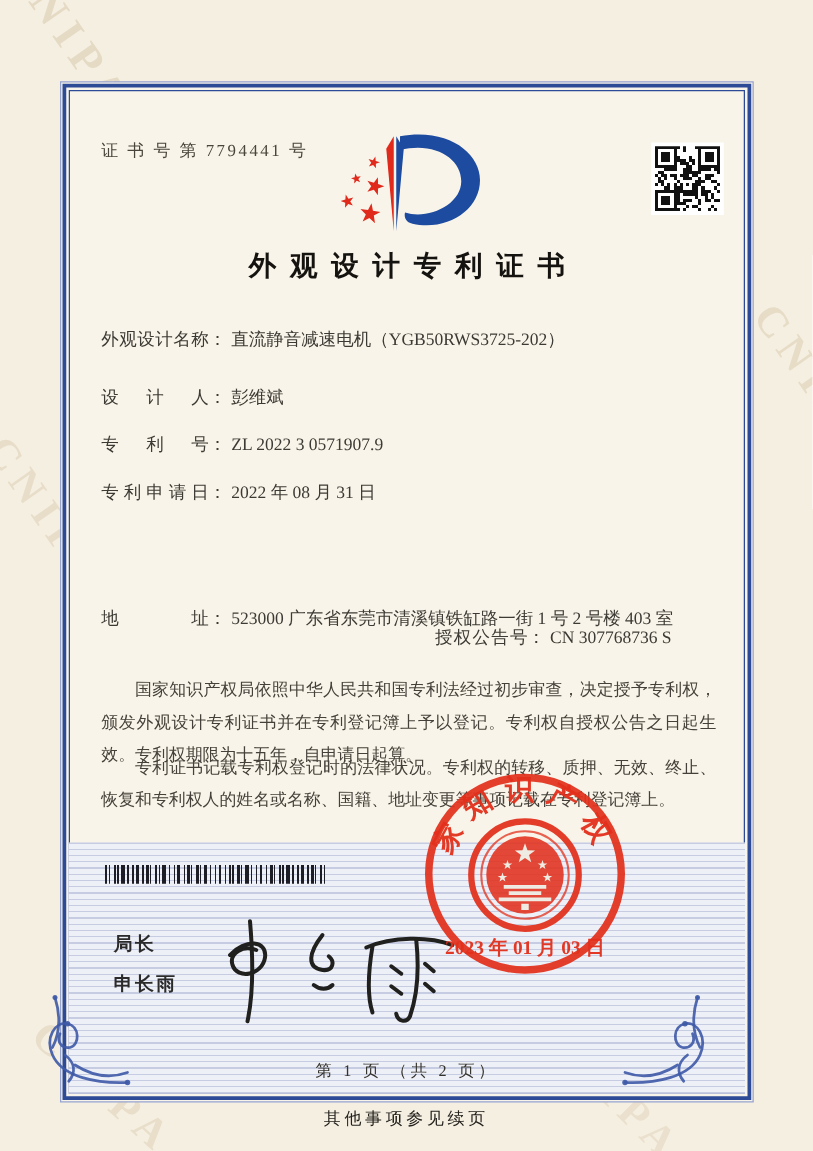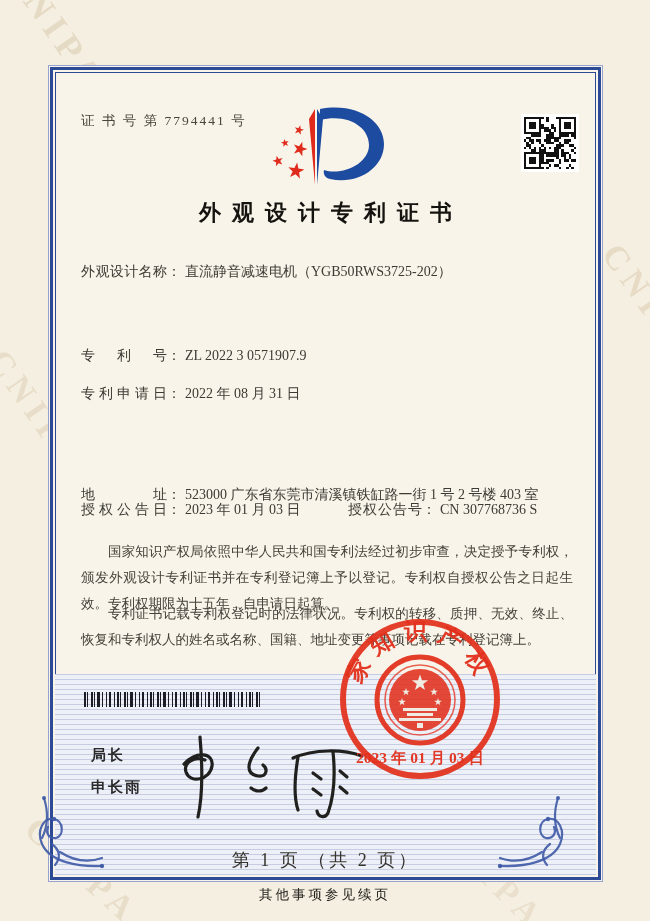--- a/index.html
+++ b/index.html
@@ -65,21 +65,21 @@
           font-weight:600;font-size:15px;color:#2b2b2b;letter-spacing:2px;}
   .signer-title{top:676px;} .signer-name{top:708px;}
   .signature{position:absolute;left:103px;top:656px;}
 
   .seal{position:absolute;left:333px;top:612px;width:174px;height:174px;}
   .seal svg{width:100%;height:100%;display:block;}
   .seal-red{fill:var(--seal-red);}
   .seal-stroke{fill:none;stroke:var(--seal-red);}
 
   .pageno{position:absolute;left:0;right:0;top:778px;text-align:center;
-          font-size:18px;letter-spacing:3px;color:#35332e;}
+          font-size:13px;letter-spacing:3px;color:#35332e;}
   .footnote{position:absolute;left:0;right:0;top:886px;text-align:center;
             font-size:13.5px;letter-spacing:3px;color:#23211c;}
 
   .flourish{position:absolute;width:86px;height:80px;}
   .fl-bl{left:30px;top:792px;}
   .fl-br{left:486px;top:792px;transform:scaleX(-1);}
   .flourish path{stroke:#3d59a6;stroke-width:2.2;fill:none;stroke-linecap:round;opacity:.9;}
   .flourish circle{fill:#3d59a6;opacity:.9;}
 </style>
 </head>
@@ -268,33 +268,33 @@
           <rect x="1" y="15" width="5" height="5" fill="#fff"></rect>
           <rect x="2" y="16" width="3" height="3" fill="#111"></rect>
         </svg>
     </div>
 
     <div class="title">外观设计专利证书</div>
 
     <div class="frow r0">
       <span class="flabel">外观设计名称</span><span class="fcolon">：</span><span>直流静音减速电机（YGB50RWS3725-202）</span>
     </div>
+    <div class="frow r1">
+      <span class="flabel">设计人</span><span class="fcolon">：</span><span>彭维斌</span>
+    </div>
     <div class="frow r2">
       <span class="flabel">专利号</span><span class="fcolon">：</span><span>ZL 2022 3 0571907.9</span>
     </div>
     <div class="frow r3">
       <span class="flabel">专利申请日</span><span class="fcolon">：</span><span>2022 年 08 月 31 日</span>
     </div>
     <div class="frow r5">
       <span class="flabel">地址</span><span class="fcolon">：</span><span>523000 广东省东莞市清溪镇铁缸路一街 1 号 2 号楼 403 室</span>
     </div>
     <div class="frow r6">
-      <span>
-        <span class="flabel">授权公告日</span><span class="fcolon">：</span><span>2023 年 01 月 03 日</span>
-      </span>
       <span class="grant2">
         <span class="flabel">授权公告号</span><span class="fcolon">：</span><span>CN 307768736 S</span>
       </span>
     </div>
 
     <p class="par p1">国家知识产权局依照中华人民共和国专利法经过初步审查，决定授予专利权，颁发外观设计专利证书并在专利登记簿上予以登记。专利权自授权公告之日起生效。专利权期限为十五年，自申请日起算。</p>
     <p class="par p2">专利证书记载专利权登记时的法律状况。专利权的转移、质押、无效、终止、恢复和专利权人的姓名或名称、国籍、地址变更等事项记载在专利登记簿上。</p>
 
     <div class="barcode"></div>
 

